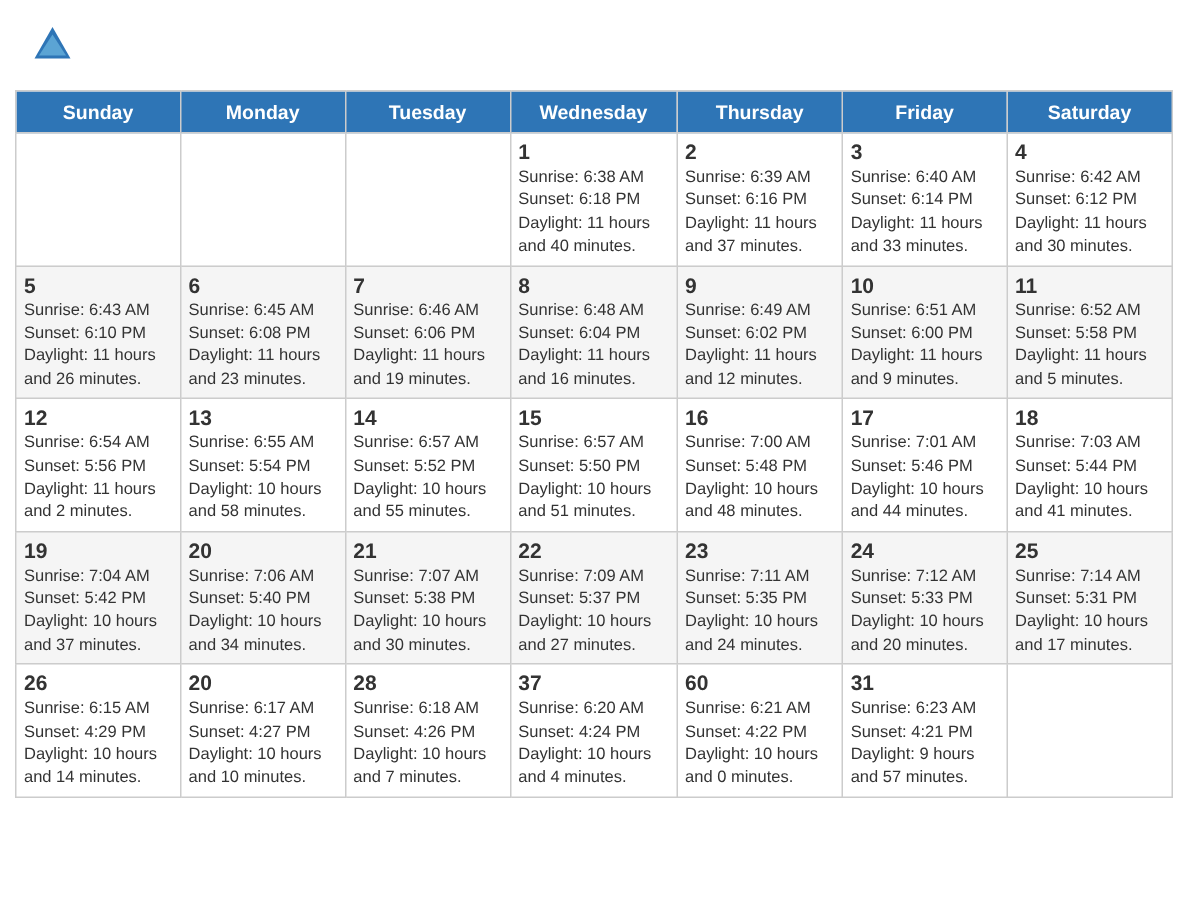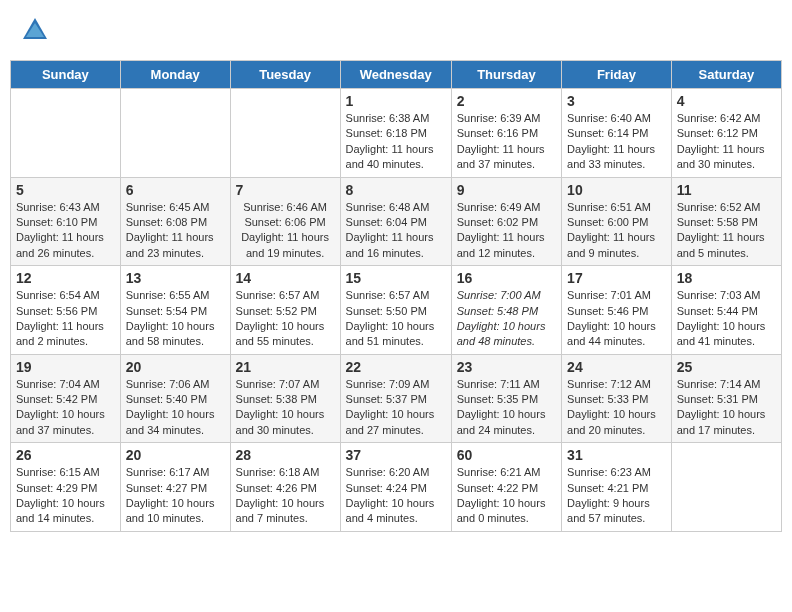--- a/index.html
+++ b/index.html
@@ -165,21 +165,21 @@
         </td>
         <td>
           <span class="day-num">6</span>
           <div class="day-info" style="white-space: pre-line;">Sunrise: 6:45 AM
 Sunset: 6:08 PM
 Daylight: 11 hours
 and 23 minutes.</div>
         </td>
         <td>
           <span class="day-num">7</span>
-          <div class="day-info" style="white-space: pre-line; text-align: center;">Sunrise: 6:46 AM
+          <div class="day-info" style="white-space: pre-line;">Sunrise: 6:46 AM
 Sunset: 6:06 PM
 Daylight: 11 hours
 and 19 minutes.</div>
         </td>
         <td>
           <span class="day-num">8</span>
           <div class="day-info" style="white-space: pre-line;">Sunrise: 6:48 AM
 Sunset: 6:04 PM
 Daylight: 11 hours
 and 16 minutes.</div>
@@ -230,21 +230,21 @@
         </td>
         <td>
           <span class="day-num">15</span>
           <div class="day-info" style="white-space: pre-line;">Sunrise: 6:57 AM
 Sunset: 5:50 PM
 Daylight: 10 hours
 and 51 minutes.</div>
         </td>
         <td>
           <span class="day-num">16</span>
-          <div class="day-info" style="white-space: pre-line; font-style: italic;">Sunrise: 7:00 AM
+          <div class="day-info" style="white-space: pre-line;">Sunrise: 7:00 AM
 Sunset: 5:48 PM
 Daylight: 10 hours
 and 48 minutes.</div>
         </td>
         <td>
           <span class="day-num">17</span>
           <div class="day-info" style="white-space: pre-line;">Sunrise: 7:01 AM
 Sunset: 5:46 PM
 Daylight: 10 hours
 and 44 minutes.</div>

